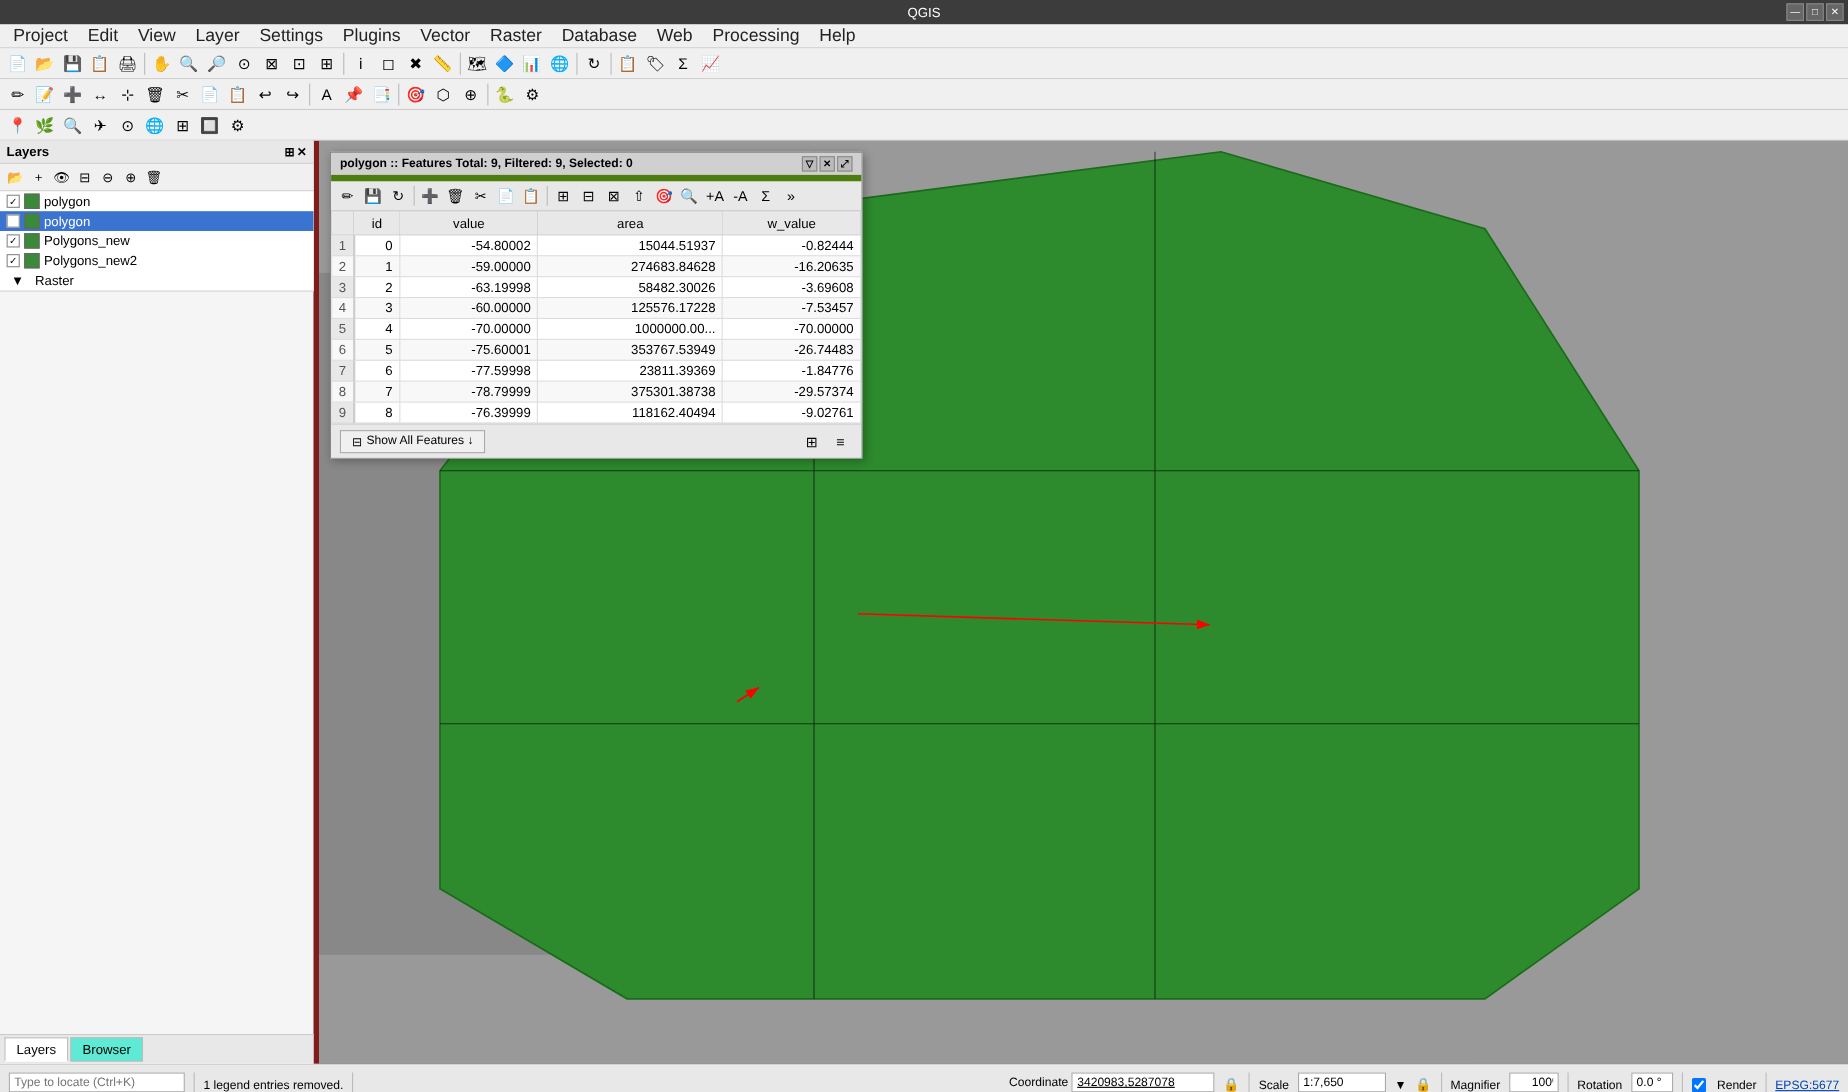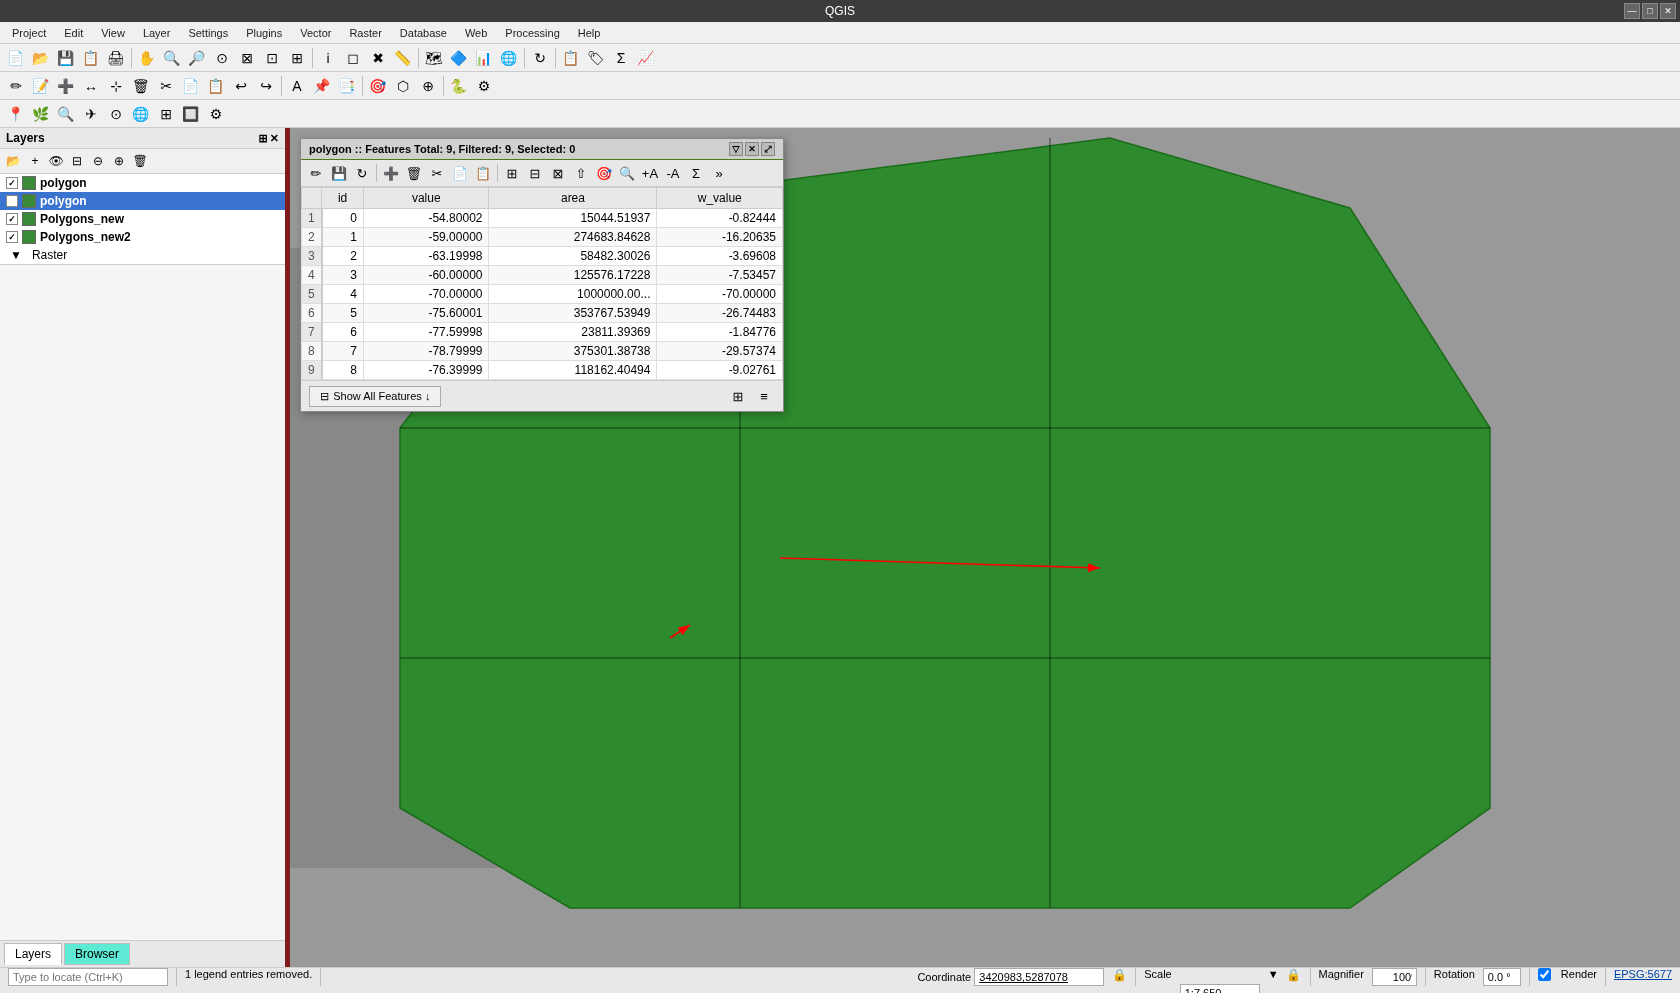--- a/index.html
+++ b/index.html
@@ -11,21 +11,21 @@
       color: #fff; font-size: 12px; position: relative;
     }
     #titlebar .win-controls { position: absolute; right: 4px; display: flex; gap: 2px; }
     #titlebar .win-btn { width: 16px; height: 16px; background: #666; border: 1px solid #888; display: flex; align-items: center; justify-content: center; font-size: 9px; color: #fff; cursor: pointer; }
 
     
     #menubar {
       width: 100%; height: 22px; background: #f0f0f0; border-bottom: 1px solid #ccc;
       display: flex; align-items: center; padding: 0 4px; gap: 2px;
     }
-    .menu-item { padding: 2px 8px; font-size: 11px; cursor: pointer; color: #222; }
+    .menu-item { padding: 2px 8px; font-size: 16px; cursor: pointer; color: #222; }
 
     
     .toolbar-row {
       width: 100%; height: 28px; background: #f0f0f0; border-bottom: 1px solid #ccc;
       display: flex; align-items: center; padding: 0 4px; gap: 1px;
     }
     .tb-btn {
       width: 24px; height: 24px; background: transparent; border: 1px solid transparent;
       display: flex; align-items: center; justify-content: center; cursor: pointer; font-size: 14px;
       border-radius: 2px;
@@ -51,21 +51,21 @@
     }
     #layers-header {
       background: #e8e8e8; padding: 3px 6px; font-weight: bold; font-size: 12px;
       border-bottom: 1px solid #ccc; display: flex; align-items: center; justify-content: space-between;
     }
     #layers-toolbar {
       background: #f0f0f0; display: flex; align-items: center; gap: 1px; padding: 2px 4px;
       border-bottom: 1px solid #ccc;
     }
     .layer-item {
-      display: flex; align-items: center; gap: 4px; padding: 2px 6px; cursor: pointer; font-size: 12px; font-weight: bold;
+      display: flex; align-items: center; gap: 4px; padding: 2px 6px; cursor: pointer; font-size: 12px;
     }
     .layer-item.selected { background: #3a74d0; color: #fff; }
     .layer-item .checkbox { width: 12px; height: 12px; border: 1px solid #888; background: #fff; display: flex; align-items: center; justify-content: center; font-size: 9px; }
     .layer-item .checkbox.checked::after { content: '✓'; font-size: 9px; }
     .layer-color { width: 14px; height: 14px; border: 1px solid #666; }
     .layer-group { display: flex; align-items: center; gap: 4px; padding: 2px 6px; font-size: 12px; }
     .raster-legend { padding-left: 28px; font-size: 11px; color: #333; }
     .raster-swatch { display: inline-block; width: 12px; height: 12px; background: #000; border: 1px solid #555; margin-right: 4px; vertical-align: middle; }
 
     
@@ -88,42 +88,42 @@
       top: 0px; left: 0px;
       width: 484px;
       background: #f5f5f5;
       border: 1px solid #888;
       box-shadow: 2px 2px 8px rgba(0,0,0,0.3);
       display: flex; flex-direction: column;
       z-index: 100;
     }
     #ft-titlebar {
       background: #d0d0d0; padding: 3px 8px; display: flex; align-items: center; justify-content: space-between;
-      border-bottom: 1px solid #4d7c0f; font-size: 11px; font-weight: bold; cursor: move;
+      border-bottom: 6px solid #4d7c0f; font-size: 11px; font-weight: bold; cursor: move;
     }
     #ft-titlebar .ft-controls { display: flex; gap: 2px; }
     .ft-ctrl-btn { width: 14px; height: 14px; background: #bbb; border: 1px solid #888; display: flex; align-items: center; justify-content: center; font-size: 9px; cursor: pointer; }
     #ft-toolbar { background: #e8e8e8; display: flex; align-items: center; gap: 1px; padding: 2px 4px; border-bottom: 1px solid #ccc; flex-wrap: wrap; }
     .ft-tb-btn { width: 22px; height: 22px; background: transparent; border: 1px solid transparent; display: flex; align-items: center; justify-content: center; cursor: pointer; font-size: 13px; border-radius: 2px; }
     .ft-sep { width: 1px; height: 18px; background: #bbb; margin: 0 2px; }
     #ft-table { flex: 1; overflow: auto; background: #fff; }
     table { width: 100%; border-collapse: collapse; font-size: 12px; }
     th { background: #e8e8e8; border: 1px solid #ccc; padding: 3px 6px; text-align: center; font-weight: normal; position: sticky; top: 0; }
     td { border: 1px solid #ddd; padding: 2px 6px; text-align: right; white-space: nowrap; }
     tr:nth-child(even) td { background: #f8f8f8; }
     .row-num { width: 20px; text-align: center; background: #e8e8e8; color: #555; border-right: 2px solid #ccc; }
     #ft-footer { background: #e8e8e8; padding: 4px 8px; border-top: 1px solid #ccc; display: flex; align-items: center; justify-content: space-between; }
     .show-features-btn { background: #f0f0f0; border: 1px solid #aaa; padding: 3px 10px; cursor: pointer; font-size: 11px; display: flex; align-items: center; gap: 4px; }
     .ft-footer-icons { display: flex; gap: 4px; }
 
     
     #statusbar {
       position: fixed; bottom: 0; left: 0; width: 100%; height: 26px;
       background: #e8e8e8; border-top: 1px solid #ccc;
-      display: flex; align-items: flex-start; padding: 0 8px; gap: 8px; font-size: 11px;
+      display: flex; align-items: flex-end; padding: 0 8px; gap: 8px; font-size: 11px;
     }
     .status-sep { width: 1px; height: 18px; background: #bbb; }
     .status-input { height: 18px; border: 1px solid #aaa; background: #fff; font-size: 11px; padding: 0 4px; }
 
     .third-toolbar { height: 28px; }
   </style>
 </head>
 <body>
 
 <div id="titlebar">

